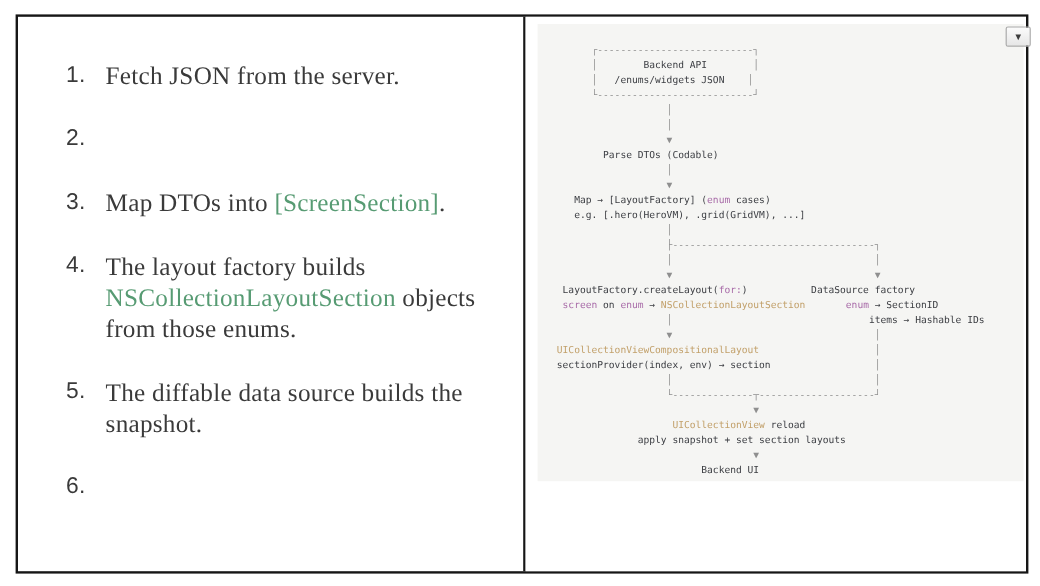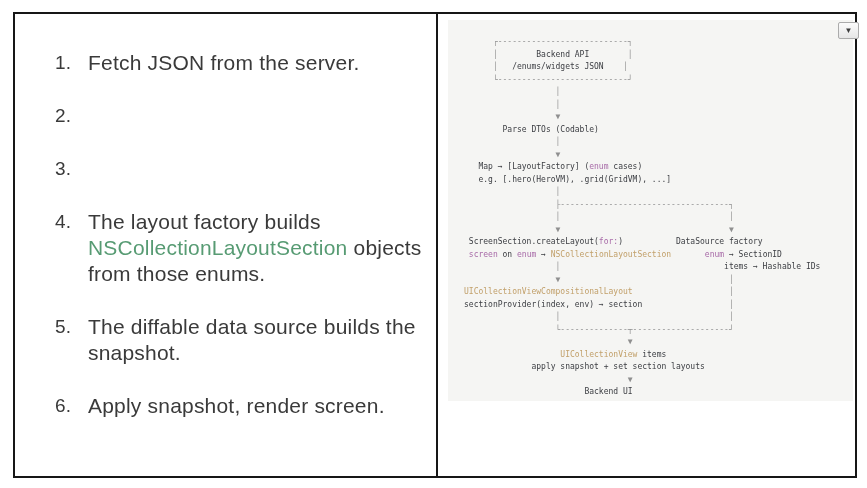--- a/index.html
+++ b/index.html
@@ -20,21 +20,21 @@
     padding:36px 10px 10px 40px;
   }
   .li {
     display:flex; align-items:flex-start;
     margin-bottom:27px;
     font-size:21px; line-height:26px; color:#3a3a3a; letter-spacing:0.2px;
   }
   .li .num {
     width:33px; flex-shrink:0; font-size:19px; color:#3a3a3a;
   }
-  .li .li-text { max-width:338px; }
+  .li .li-text { max-width:338px;font-family:Liberation Serif, serif; }
   .li .green { color:var(--accent-green,#579b73); }
   
   .diagram-panel { position:relative; flex:1; background:#fff; }
   .code-block {
     position:absolute; left:10px; top:6px; width:405px; height:381px;
     background:var(--diagram-bg,#f5f5f3);
   }
   pre.ascii {
     margin:0; padding:16px 0 0 16px;
     font-family:"DejaVu Sans Mono", monospace;
@@ -61,32 +61,32 @@
     <div>
         <div class="li">
           <span class="num">1.</span>
           <span class="li-text"><span>Fetch JSON from the server.</span></span>
         </div>
         <div class="li">
           <span class="num">2.</span>
         </div>
         <div class="li">
           <span class="num">3.</span>
+          <span class="li-text"><span>Map DTOs into </span><span class="green">[ScreenSection]</span><span>.</span></span>
         </div>
         <div class="li">
           <span class="num">4.</span>
           <span class="li-text"><span>The layout factory builds </span><span class="green">NSCollectionLayoutSection</span><span> objects from those enums.</span></span>
         </div>
         <div class="li">
           <span class="num">5.</span>
           <span class="li-text"><span>The diffable data source builds the snapshot.</span></span>
         </div>
         <div class="li">
           <span class="num">6.</span>
-          <span class="li-text"><span>Apply snapshot, render screen.</span></span>
         </div>
       </div>
   </div>
   <div class="diagram-panel">
     <div class="code-block">
       <pre class="ascii"><span class="g">      ┌---------------------------┐</span>
 <span class="g">      │</span><span>        Backend API        </span><span class="g">│</span>
 <span class="g">      │</span><span>   /enums/widgets JSON    </span><span class="g">│</span>
 <span class="g">      └---------------------------┘</span>
 <span class="g">                   │</span>
@@ -94,30 +94,30 @@
 <span class="g">                   ▼</span>
 <span>        Parse DTOs (Codable)</span>
 <span class="g">                   │</span>
 <span class="g">                   ▼</span>
 <span>   Map → [LayoutFactory] (</span><span class="k">enum</span><span> cases)</span>
 <span>   e.g. [.hero(HeroVM), .grid(GridVM), ...]</span>
 <span class="g">                   │</span>
 <span class="g">                   ├-----------------------------------┐</span>
 <span class="g">                   │                                   │</span>
 <span class="g">                   ▼                                   ▼</span>
-<span> ScreenSection.createLayout(</span><span class="k">for:</span><span>)           DataSource factory</span>
+<span> LayoutFactory.createLayout(</span><span class="k">for:</span><span>)           DataSource factory</span>
 <span> </span><span class="k">screen</span><span> on </span><span class="k">enum</span><span> → </span><span class="t">NSCollectionLayoutSection</span><span>       </span><span class="k">enum</span><span> → SectionID</span>
 <span class="g">                   │</span><span>                                  items → Hashable IDs</span>
 <span class="g">                   ▼                                   │</span>
 <span class="t">UICollectionViewCompositionalLayout</span><span class="g">                    │</span>
 <span>sectionProvider(index, env) → section</span><span class="g">                  │</span>
 <span class="g">                   │                                   │</span>
 <span class="g">                   └--------------┬--------------------┘</span>
 <span class="g">                                  ▼</span>
-<span>                    </span><span class="t">UICollectionView</span><span> items</span>
+<span>                    </span><span class="t">UICollectionView</span><span> reload</span>
 <span>              apply snapshot + set section layouts</span>
 <span class="g">                                  ▼</span>
 <span>                         Backend UI</span>
 </pre>
     </div>
     <button class="collapse-btn">
       <span>▼</span>
     </button>
   </div>
 </div>

